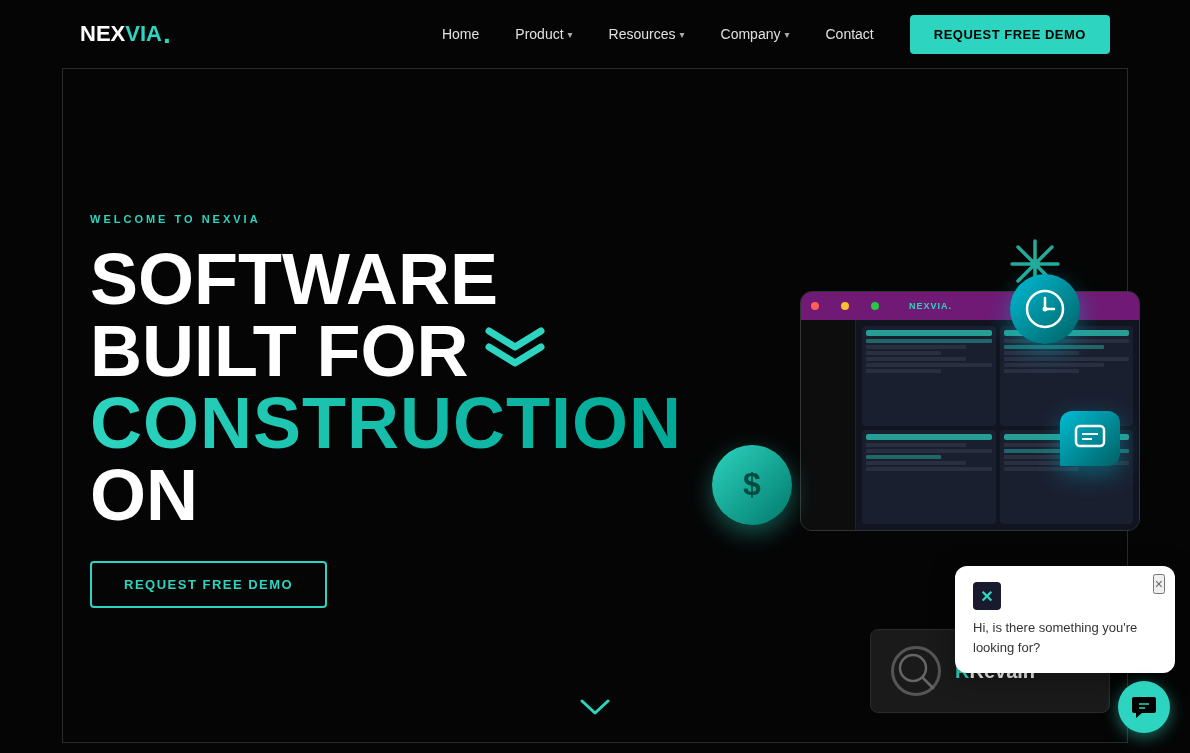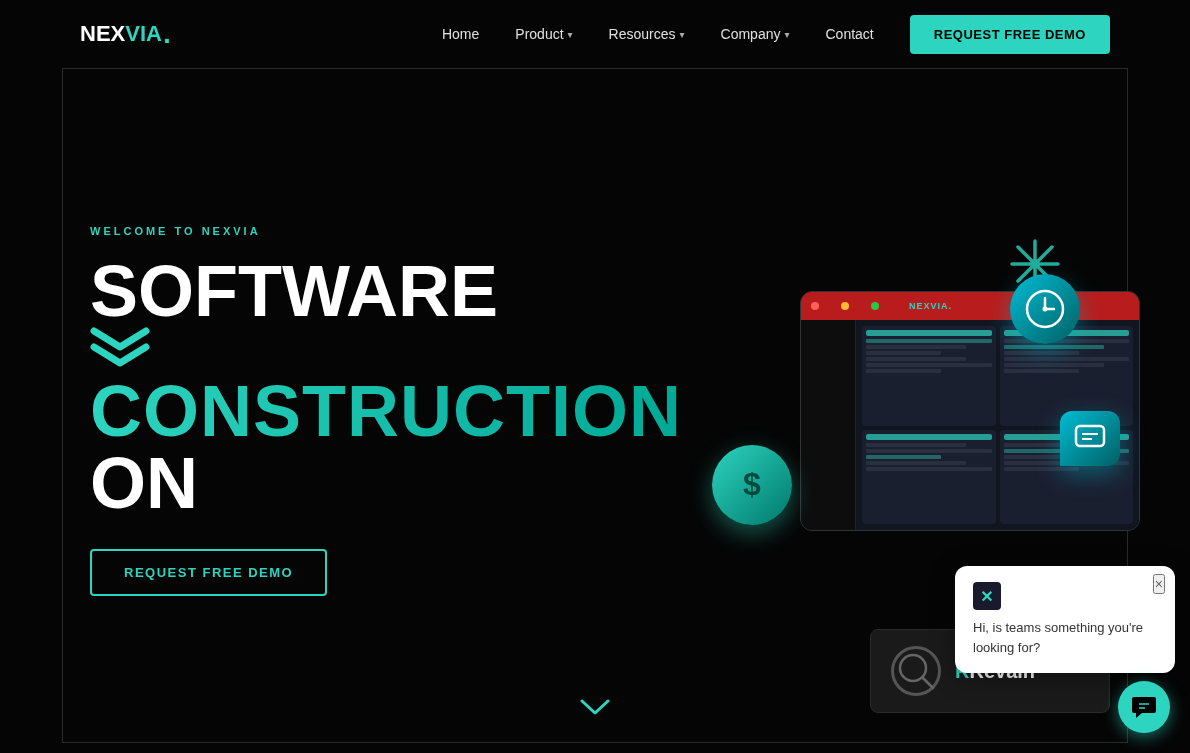--- a/index.html
+++ b/index.html
@@ -207,21 +207,21 @@
       width: 340px;
       height: 240px;
       background: #1a1a2e;
       border-radius: 12px;
       border: 1px solid #333;
       overflow: hidden;
       z-index: 3;
     }
 
     .dashboard-header {
-      background: #b91c1c;
+      background: #701a75;
       height: 28px;
       display: flex;
       align-items: center;
       padding: 0 10px;
       gap: 22px;
     }
 
     .dash-dot {
       width: 8px;
       height: 8px;
@@ -600,20 +600,21 @@
 </nav>
 
 <div class="main-content">
 
   <div class="hero-left">
     <p class="welcome-label">WELCOME TO NEXVIA</p>
 
     <h1 class="hero-headline">
       <div>SOFTWARE</div>
       <div class="built-for-line">
+        <span>BUILT FOR</span>
 
         <svg width="60" height="48" viewBox="0 0 60 48">
           <polyline points="4,4 30,20 56,4" fill="none" stroke="#2dd4bf" stroke-width="7" stroke-linecap="round" stroke-linejoin="round"></polyline>
           <polyline points="4,20 30,36 56,20" fill="none" stroke="#2dd4bf" stroke-width="7" stroke-linecap="round" stroke-linejoin="round"></polyline>
         </svg>
       </div>
       <div>
         <span class="construction-text">CONSTRUCTION</span>
       </div>
       <div class="on-text">ON</div>
@@ -729,21 +730,21 @@
       <span class="revain-r">R</span><span>Revain</span>
     </span>
   </div>
 </div>
 
 <div class="chat-popup">
   <button class="chat-popup-close">×</button>
   <div class="chat-popup-logo">
     <div class="nexvia-x-icon">✕</div>
   </div>
-  <p class="chat-popup-text">Hi, is teams something you're looking for?</p>
+  <p class="chat-popup-text">Hi, is there something you're looking for?</p>
 </div>
 
 <div class="chat-button">
   <svg width="26" height="26" viewBox="0 0 26 26">
     <path d="M3 3 h20 a2 2 0 0 1 2 2 v12 a2 2 0 0 1 -2 2 h-12 l-6 5 v-5 h-2 a2 2 0 0 1 -2 -2 v-12 a2 2 0 0 1 2 -2z" fill="#000"></path>
     <line x1="8" y1="10" x2="18" y2="10" stroke="#2dd4bf" stroke-width="1.5"></line>
     <line x1="8" y1="14" x2="14" y2="14" stroke="#2dd4bf" stroke-width="1.5"></line>
   </svg>
 </div>
 

